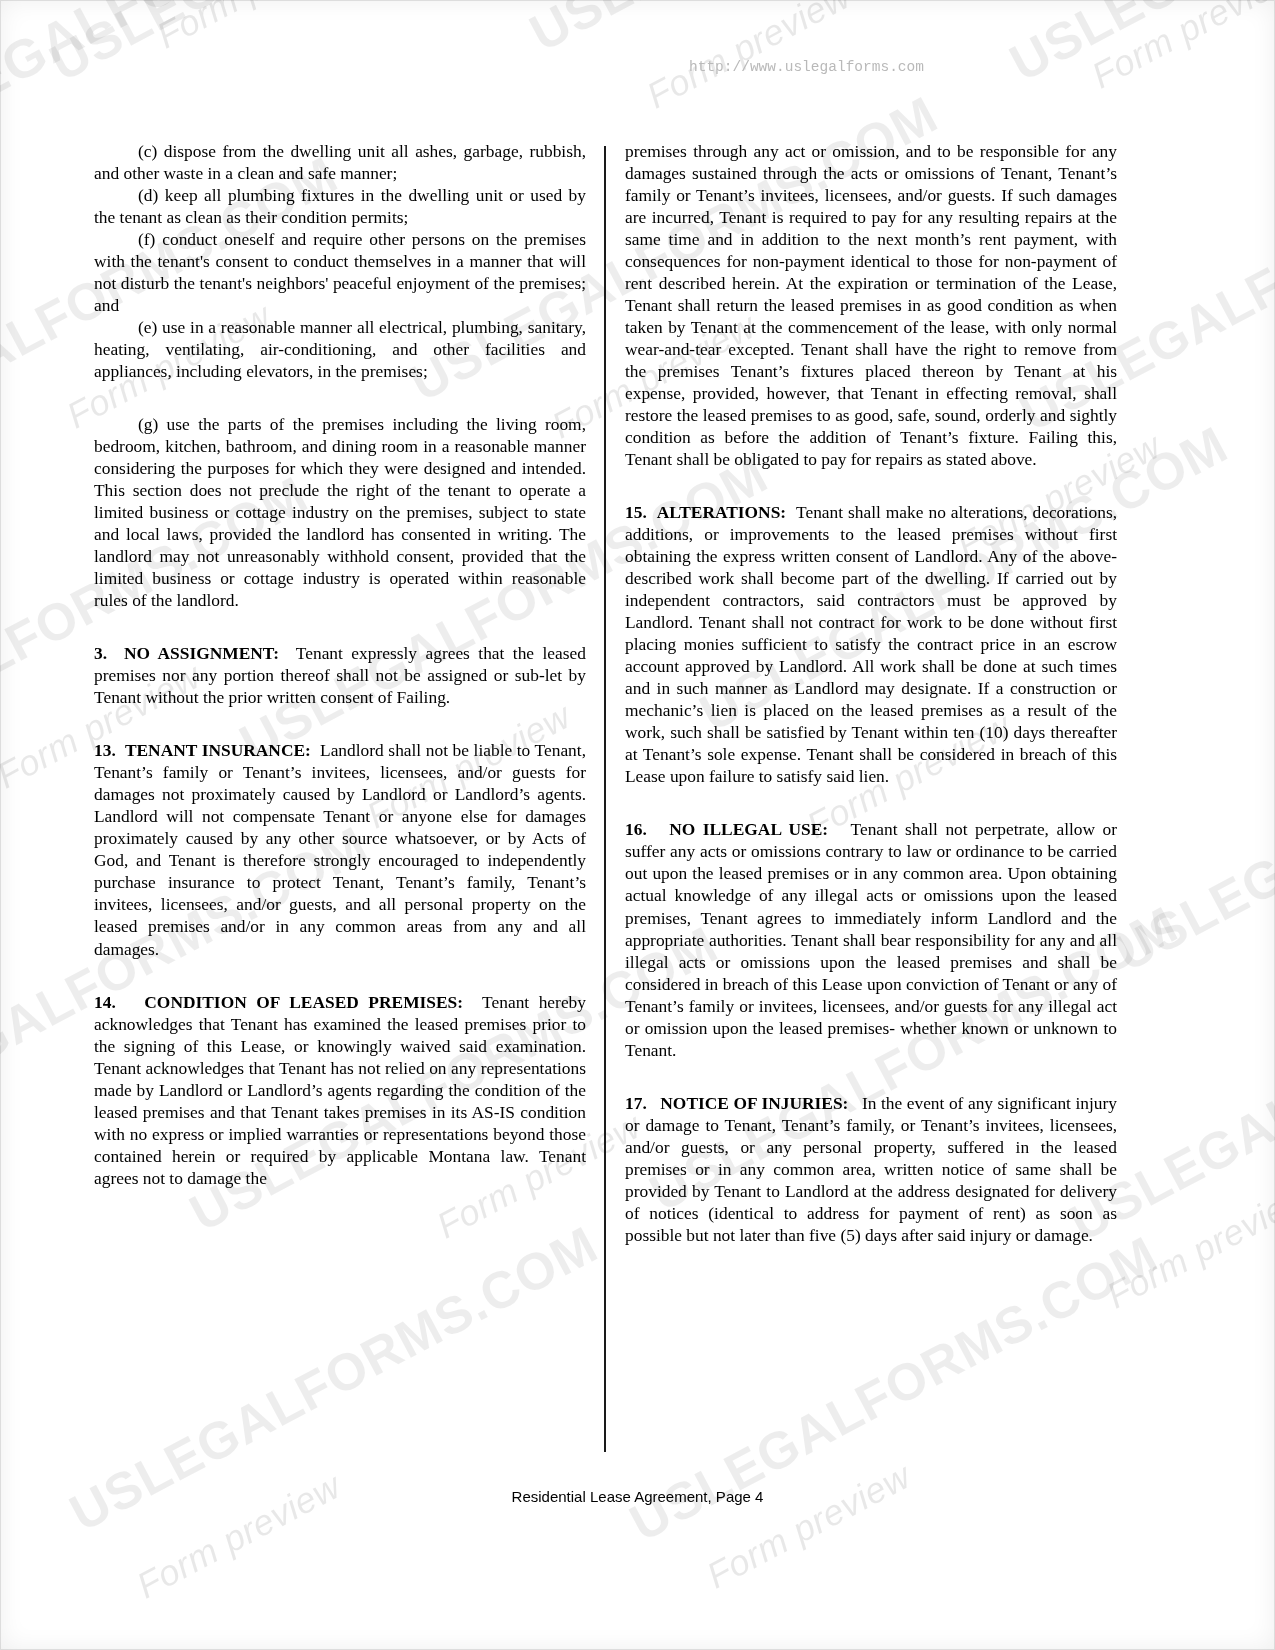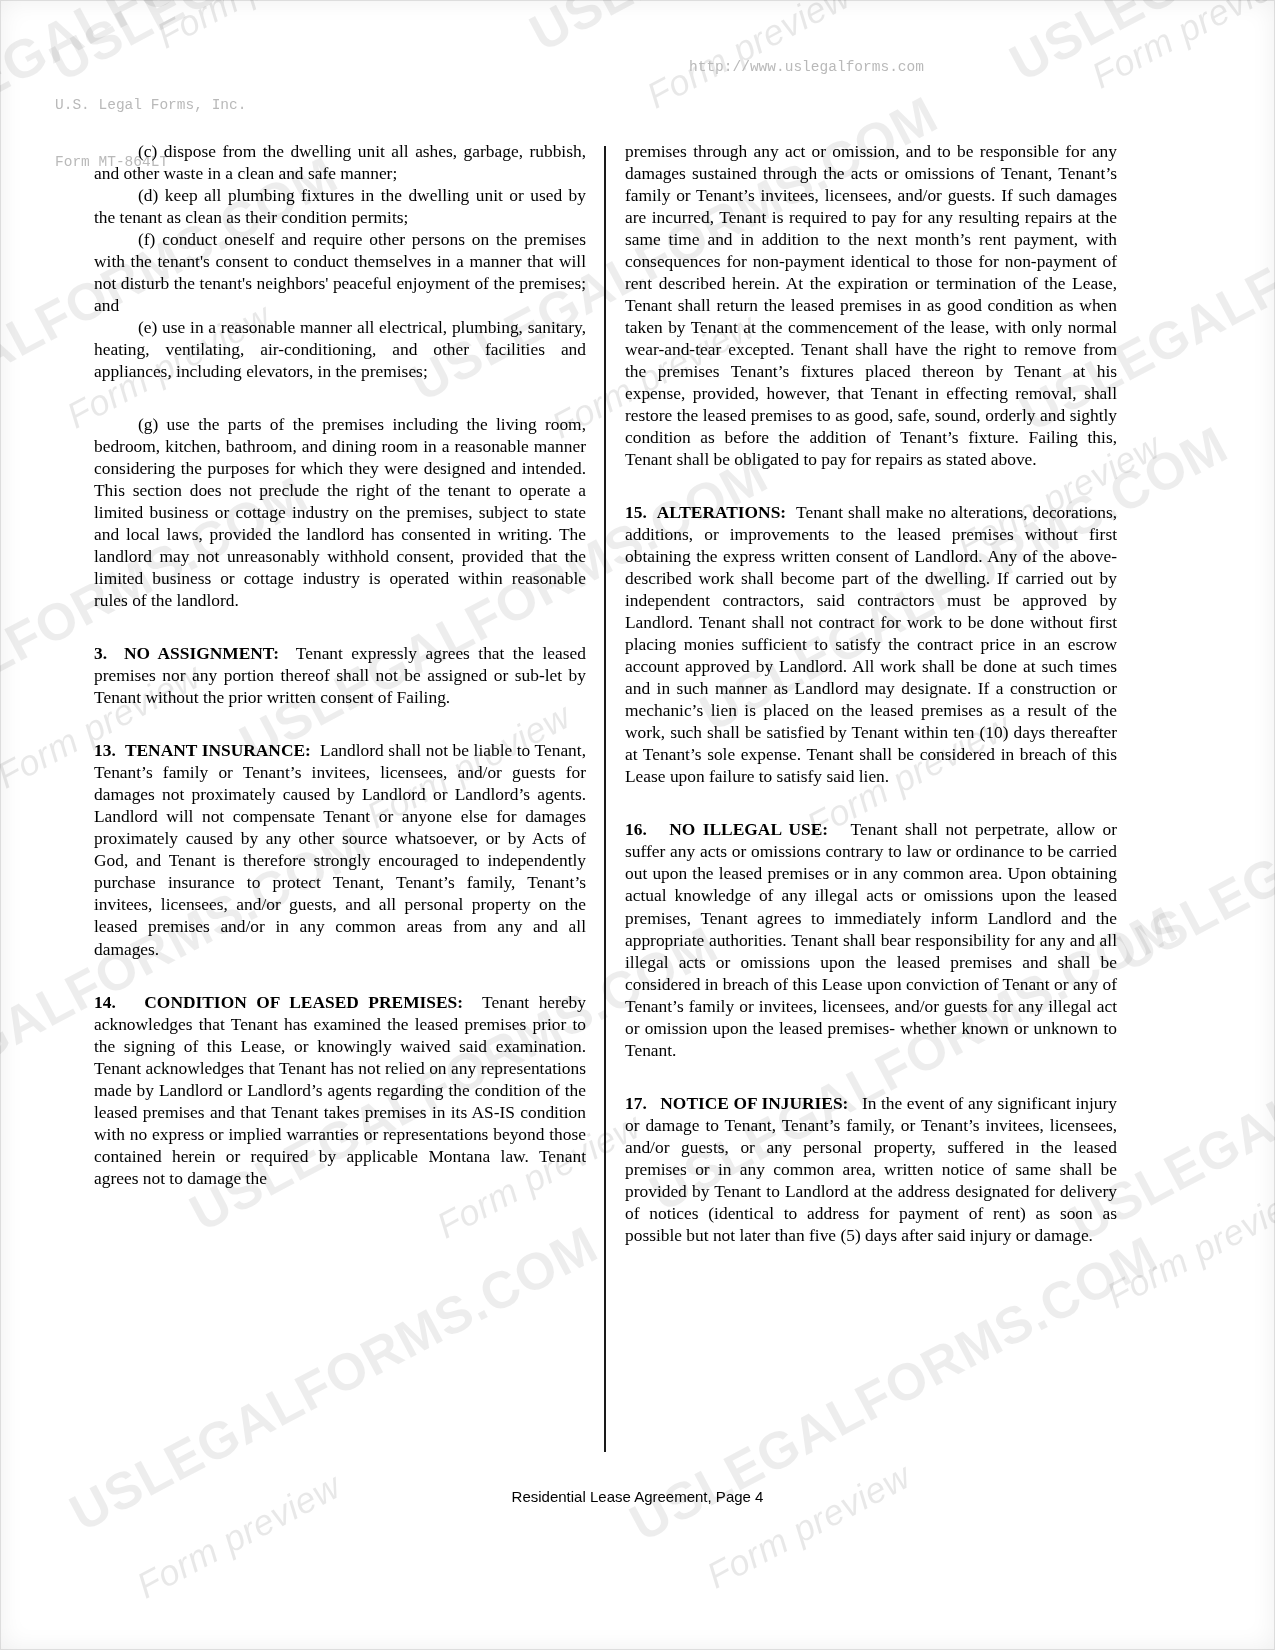--- a/index.html
+++ b/index.html
@@ -160,24 +160,20 @@
     <div class="wm italic" style="left:-10px; top:760px; font-size:36px; transform:rotate(-28deg);">Form preview</div>
     <div class="wm italic" style="left:360px; top:800px; font-size:36px; transform:rotate(-28deg);">Form preview</div>
     <div class="wm italic" style="left:800px; top:810px; font-size:36px; transform:rotate(-28deg);">Form preview</div>
     <div class="wm italic" style="left:430px; top:1210px; font-size:36px; transform:rotate(-28deg);">Form preview</div>
     <div class="wm italic" style="left:1100px; top:1280px; font-size:36px; transform:rotate(-28deg);">Form preview</div>
     <div class="wm italic" style="left:130px; top:1570px; font-size:36px; transform:rotate(-28deg);">Form preview</div>
     <div class="wm italic" style="left:700px; top:1560px; font-size:36px; transform:rotate(-28deg);">Form preview</div>
   </div>
 
   <div class="hdr">
-    <div class="hdr-left">
-      <div>U.S. Legal Forms, Inc.</div>
-      <div>Form MT-864LT</div>
-    </div>
     <div class="hdr-right">http://www.uslegalforms.com</div>
   </div>
 
   <div class="body-wrap">
 
     <div class="divider"></div>
 
     <div class="col col-left">
       <p class="ind">(c) dispose from the dwelling unit all ashes, garbage, rubbish, and other waste in a clean and safe manner;</p>
       <p class="ind">(d) keep all plumbing fixtures in the dwelling unit or used by the tenant as clean as their condition permits;</p>

